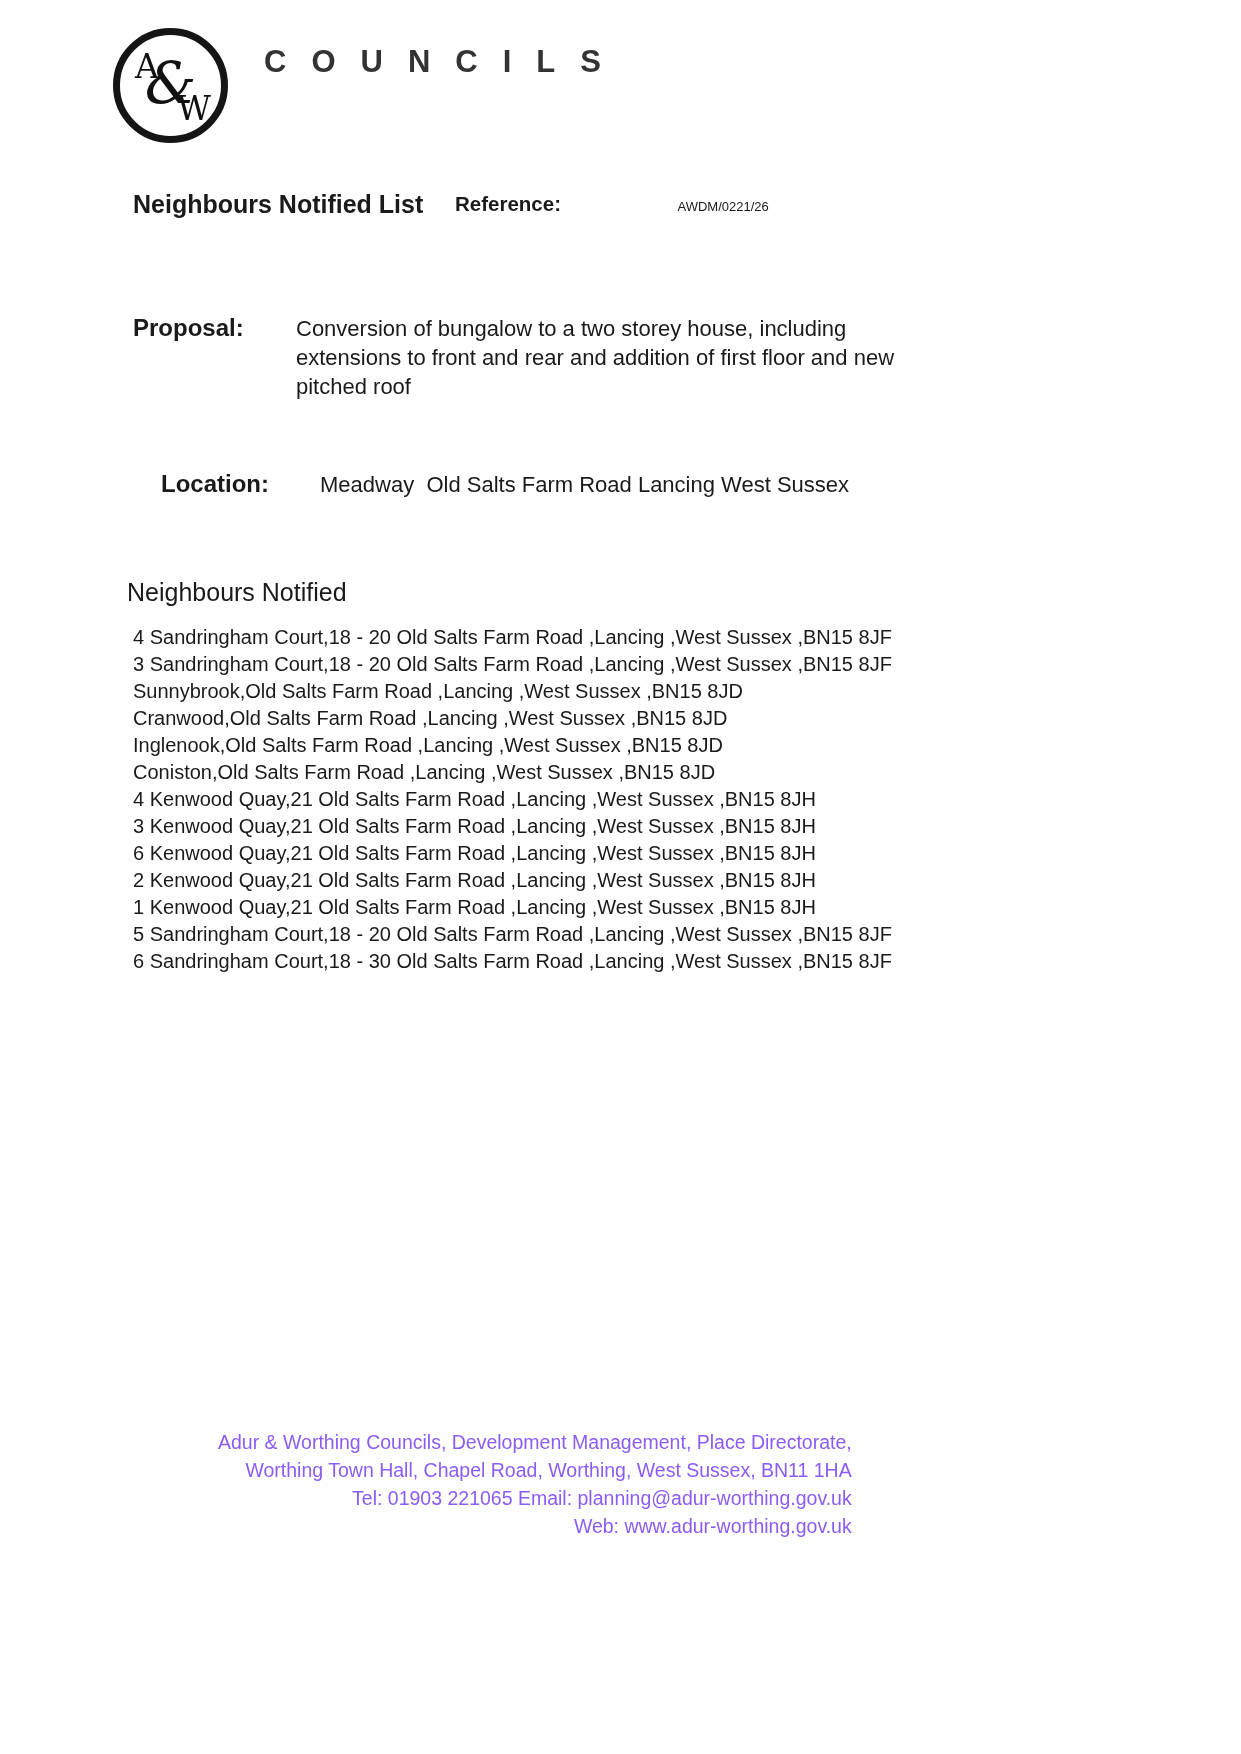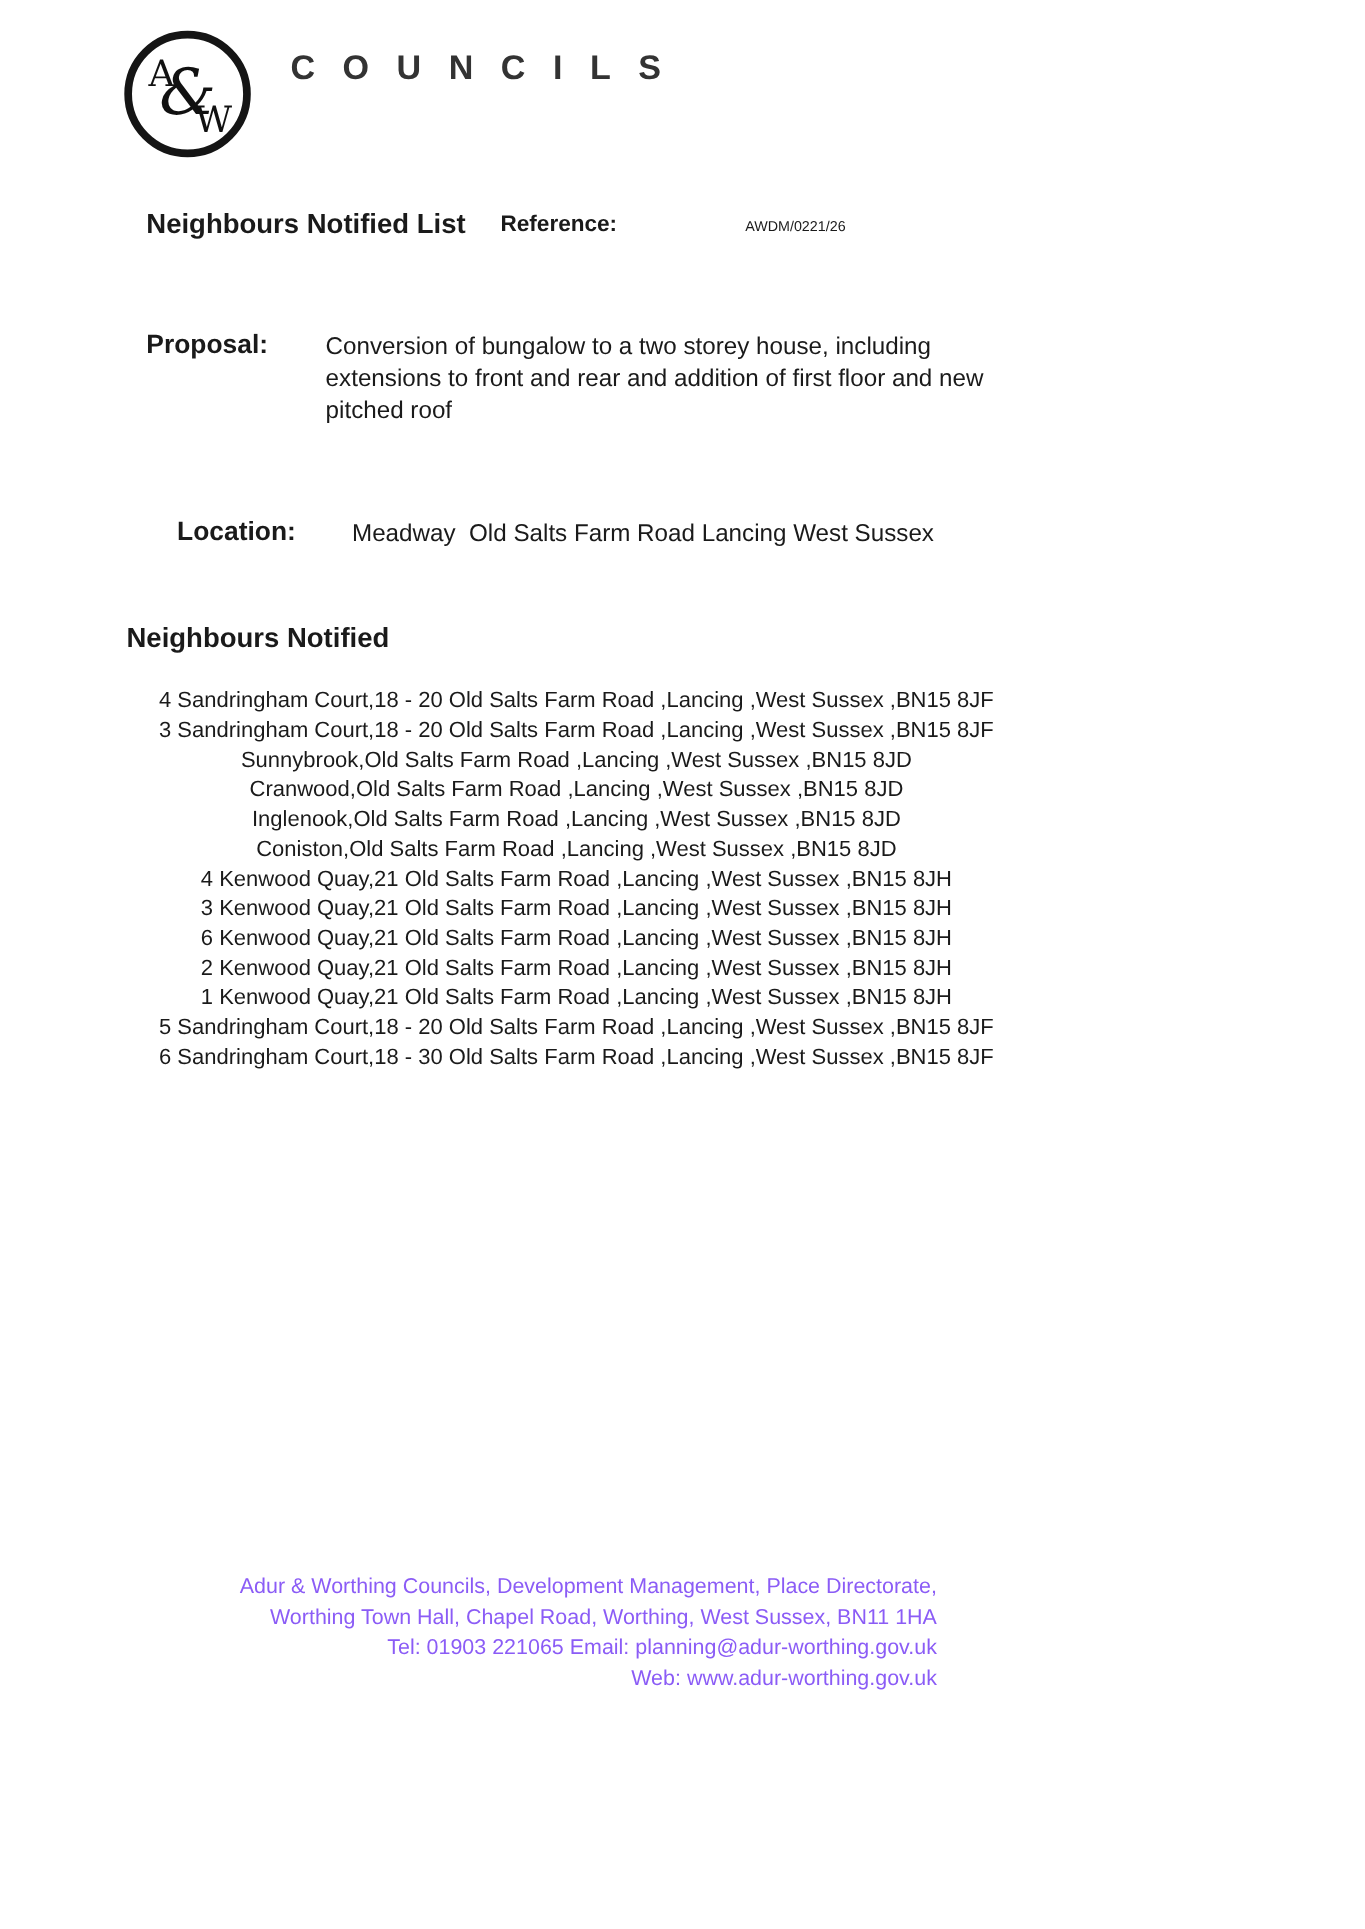--- a/index.html
+++ b/index.html
@@ -33,32 +33,32 @@
 
   
   .header-block { position:absolute; top:190px; left:133px; width:1000px; }
   .doc-title { margin:0; font-size:25px; font-weight:bold; }
   .meta { position:absolute; left:322px; top:2px; }
   .meta-row { height:45px; white-space:nowrap; }
   .meta-label { display:inline-block; width:218px; font-weight:bold; font-size:20.5px; }
   .meta-value { font-size:13px; }
 
   
-  .proposal-block { position:absolute; top:300px; left:133px; display:flex; }
+  .proposal-block { position:absolute; top:314px; left:133px; display:flex; }
   .location-block { position:absolute; top:470px; left:137px; display:flex;margin-left:24px; }
   .block-label { flex:none; font-weight:bold; font-size:24px; }
   .proposal-block .block-label { width:163px; }
   .location-block .block-label { width:159px; }
   .proposal-value { width:622px; font-size:22px; line-height:29px; }
   .location-value { width:680px; font-size:22px; line-height:29px; white-space:pre-wrap; }
 
   
-  .neighbours-heading { position:absolute; top:566px; left:115px; margin:0; font-size:25px; font-weight:bold; }
+  .neighbours-heading { position:absolute; top:566px; left:115px; margin:12px; font-size:25px; font-weight:normal; }
   .neighbours-list { position:absolute; top:624px; left:133px; width:782px; font-size:20px; line-height:27px; }
-  .list-item { margin:0;text-align:center; }
+  .list-item { margin:0; }
 
   
   .footer { position:absolute; top:1428px; left:218px; font-size:19.5px; line-height:28px; color:#8b5cf6;text-align:right; }
 </style>
 </head>
 <body>
 
 <div class="page">
 
   <header class="logo-row">

